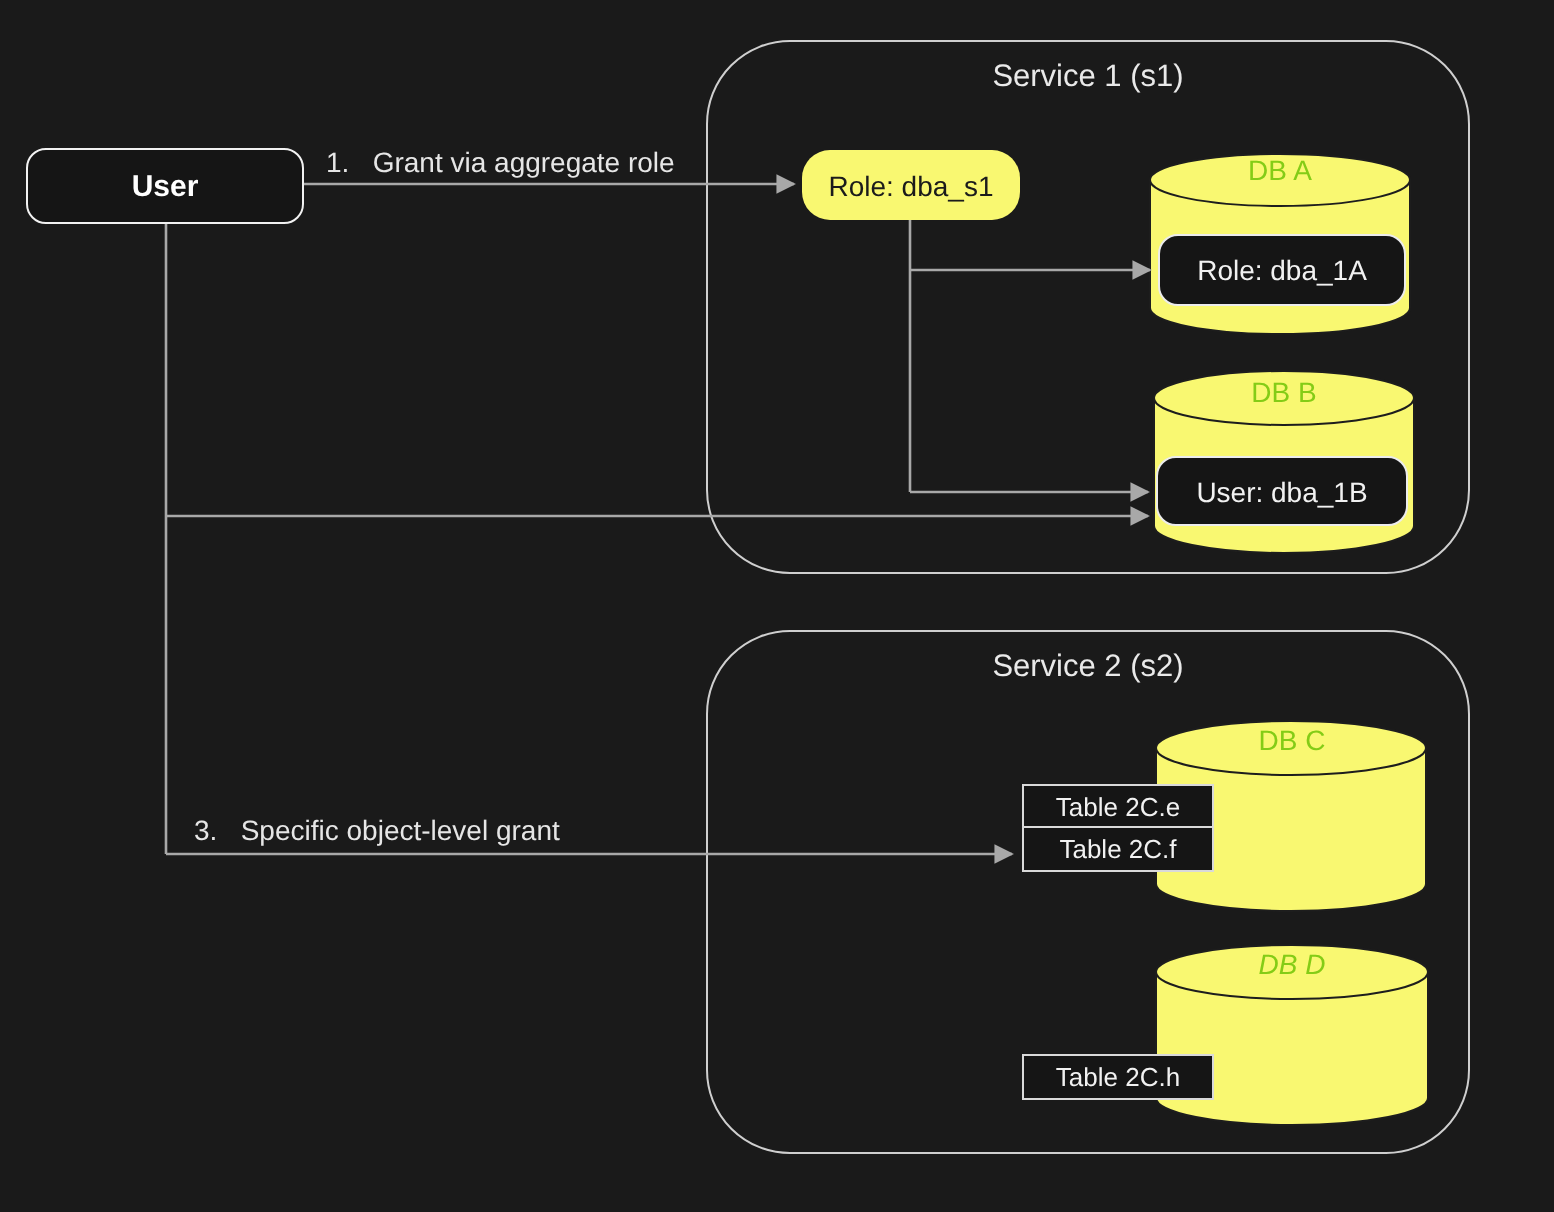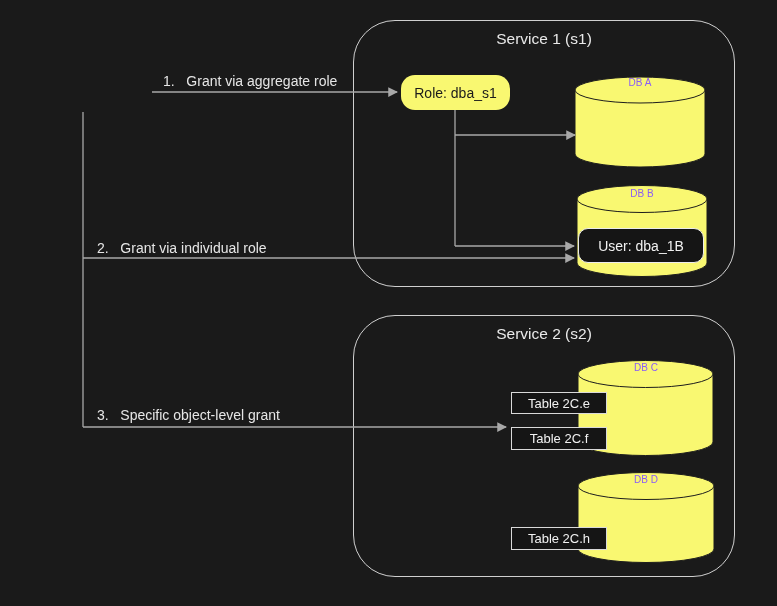--- a/index.html
+++ b/index.html
@@ -41,33 +41,33 @@
   }
   .role-dark{
     background:var(--dark-fill,#151515);
     border:1.5px solid #ececec;border-radius:10px;
     display:flex;align-items:center;justify-content:center;
     font-size:14px;color:#f1f1f1;
   }
   .role-1a{left:579px;top:117px;width:124px;height:36px;}
   .role-1b{left:578px;top:228px;width:126px;height:35px;}
   .db-label{
-    width:90px;text-align:center;font-size:10px;color:#8b5cf6;
+    width:90px;text-align:center;font-size:14px;color:#84cc16;
   }
   .db-a{left:595px;top:77px;}
   .db-b{left:597px;top:188px;}
   .db-c{left:601px;top:362px;}
-  .db-d{left:601px;top:474px;}
+  .db-d{left:601px;top:474px;font-style:italic;}
   .tbl{
     left:511px;width:96px;height:22px;
     background:var(--dark-fill,#151515);border:1px solid #d9d9d9;
     display:flex;align-items:center;justify-content:center;
     font-size:13px;color:#f1f1f1;
   }
-  .tbl-e{top:392px;} .tbl-f{top:427px;height:23px;}
+  .tbl-e{top:392px;} .tbl-f{top:413px;height:23px;}
   .tbl-g{top:507px;height:21px;} .tbl-h{top:527px;height:23px;}
   
   svg.layer{position:absolute;left:0;top:0;pointer-events:none;}
   .cyl{fill:var(--accent-yellow,#f9f871);stroke:#1d1d1d;stroke-width:1;}
   .edge{stroke:var(--line,#a8a8a8);stroke-width:1.3;fill:none;}
   .arrow{fill:var(--line,#a8a8a8);}
 </style>
 </head>
 <body>
 
@@ -101,30 +101,35 @@
 
     <path class="edge" d="M152 92 H397" marker-end="url(#ah)"></path>
     <path class="edge" d="M83 112 V427"></path>
     <path class="edge" d="M83 258 H574" marker-end="url(#ah)"></path>
     <path class="edge" d="M83 427 H506" marker-end="url(#ah)"></path>
     <path class="edge" d="M455 110 V246"></path>
     <path class="edge" d="M455 135 H575" marker-end="url(#ah)"></path>
     <path class="edge" d="M455 246 H574" marker-end="url(#ah)"></path>
   </svg>
 
+  <div class="abs user-box">
+    <span>User</span>
+  </div>
 
   <div class="abs edge-label lbl1">1.   Grant via aggregate role</div>
-  <div class="abs edge-label lbl2">2.   Grant via individual role</div>
   <div class="abs edge-label lbl3">3.   Specific object-level grant</div>
 
   <div class="abs role-yellow">
     <span>Role: dba_s1</span>
   </div>
   <div class="abs db-label db-a">DB A</div>
   <div class="abs db-label db-b">DB B</div>
+  <div class="abs role-dark role-1a">
+    <span>Role: dba_1A</span>
+  </div>
   <div class="abs role-dark role-1b">
     <span>User: dba_1B</span>
   </div>
 
   <div class="abs db-label db-c">DB C</div>
   <div class="abs db-label db-d">DB D</div>
   <div class="abs tbl tbl-e">Table 2C.e</div>
   <div class="abs tbl tbl-f">Table 2C.f</div>
   <div class="abs tbl tbl-h">Table 2C.h</div>
 

